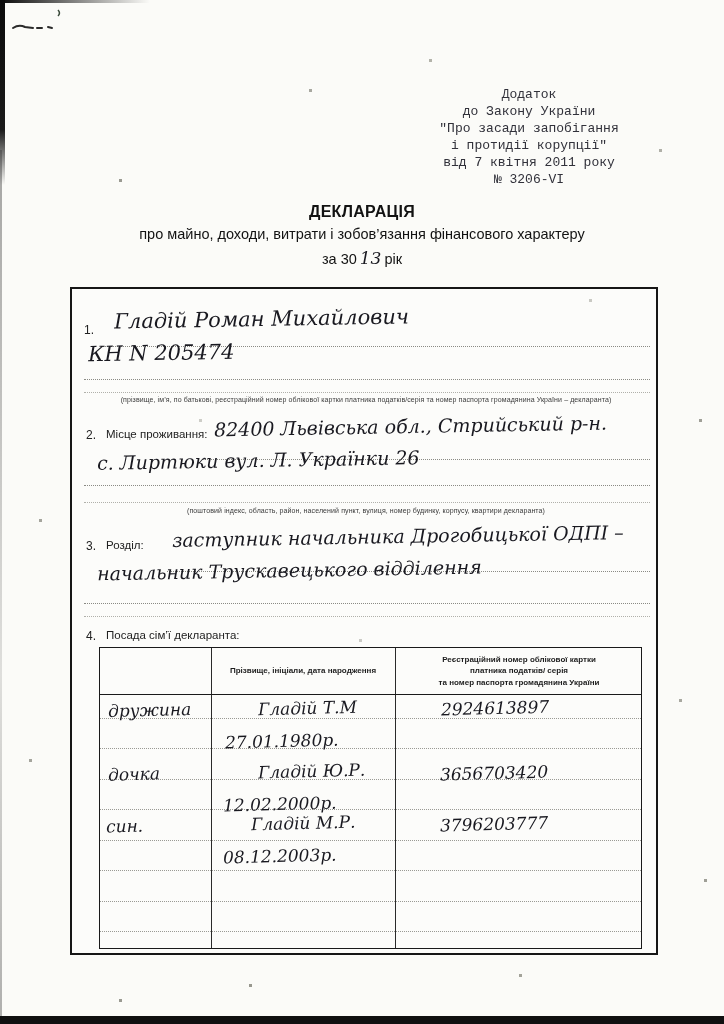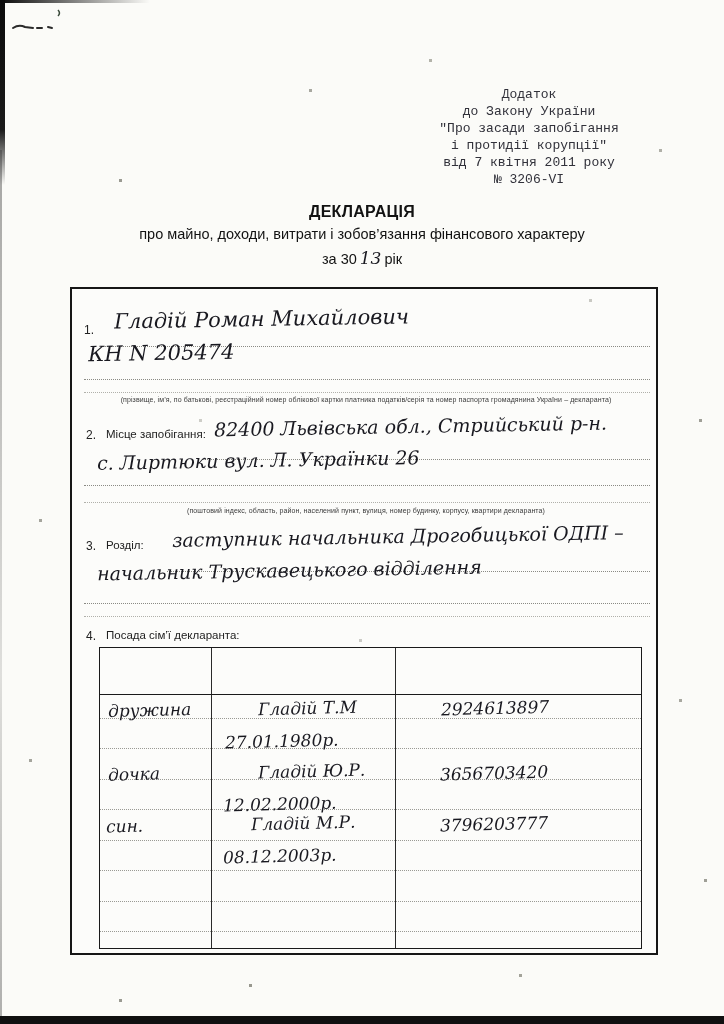--- a/index.html
+++ b/index.html
@@ -83,21 +83,21 @@
 
   <div class="abs item-num" style="left:12px;top:34px;">1.</div>
   <div class="abs hw hw-lg" style="left:42px;top:18px;">Гладій Роман Михайлович</div>
   <div class="abs dotted" style="left:30px;top:57px;width:548px;"></div>
   <div class="abs hw hw-lg" style="left:16px;top:52px;">КН N 205474</div>
   <div class="abs dotted" style="left:12px;top:90px;width:566px;"></div>
   <div class="abs dotted faint" style="left:12px;top:103px;width:566px;"></div>
   <div class="abs caption" style="left:7px;top:107px;width:574px;">(прізвище, ім’я, по батькові, реєстраційний номер облікової картки платника податків/серія та номер паспорта громадянина України – декларанта)</div>
 
   <div class="abs item-num" style="left:14px;top:139px;">2.</div>
-  <div class="abs item-label" style="left:34px;top:139px;">Місце запобігання:</div>
+  <div class="abs item-label" style="left:34px;top:139px;">Місце проживання:</div>
   <div class="abs hw hw-md" style="left:142px;top:126px;">82400    Львівська обл., Стрийський р-н.</div>
   <div class="abs dotted" style="left:130px;top:170px;width:448px;"></div>
   <div class="abs hw hw-md" style="left:25px;top:160px;">с. Лиртюки    вул. Л. Українки 26</div>
   <div class="abs dotted" style="left:12px;top:196px;width:566px;"></div>
   <div class="abs dotted faint" style="left:12px;top:213px;width:566px;"></div>
   <div class="abs caption" style="left:40px;top:218px;width:508px;">(поштовий індекс, область, район, населений пункт, вулиця, номер будинку, корпусу, квартири декларанта)</div>
 
   <div class="abs item-num" style="left:14px;top:250px;">3.</div>
   <div class="abs item-label" style="left:34px;top:250px;">Розділ:</div>
   <div class="abs hw hw-md" style="left:100px;top:236px;">заступник начальника Дрогобицької ОДПІ –</div>
@@ -106,20 +106,24 @@
   <div class="abs dotted" style="left:12px;top:314px;width:566px;"></div>
   <div class="abs dotted faint" style="left:12px;top:327px;width:566px;"></div>
 
   <div class="abs item-num" style="left:14px;top:340px;">4.</div>
   <div class="abs item-label" style="left:34px;top:340px;">Посада сім’ї декларанта:</div>
 
   <div class="abs famtable">
     <div class="vline" style="left:111px;"></div>
     <div class="vline" style="left:295px;"></div>
     <div class="hdr-underline"></div>
+    <div class="th" style="left:111px;width:184px;">Прізвище, ініціали, дата народження</div>
+    <div class="th" style="left:295px;width:248px;">Реєстраційний номер облікової картки
+платника податків/ серія
+та номер паспорта громадянина України</div>
 
     <div class="trow-dot" style="left:0;top:70px;width:100%;"></div>
     <div class="trow-dot" style="left:0;top:100px;width:100%;"></div>
     <div class="trow-dot" style="left:0;top:131px;width:100%;"></div>
     <div class="trow-dot" style="left:0;top:161px;width:100%;"></div>
     <div class="trow-dot" style="left:0;top:192px;width:100%;"></div>
     <div class="trow-dot" style="left:0;top:222px;width:100%;"></div>
     <div class="trow-dot" style="left:0;top:253px;width:100%;"></div>
     <div class="trow-dot" style="left:0;top:283px;width:100%;"></div>
 

